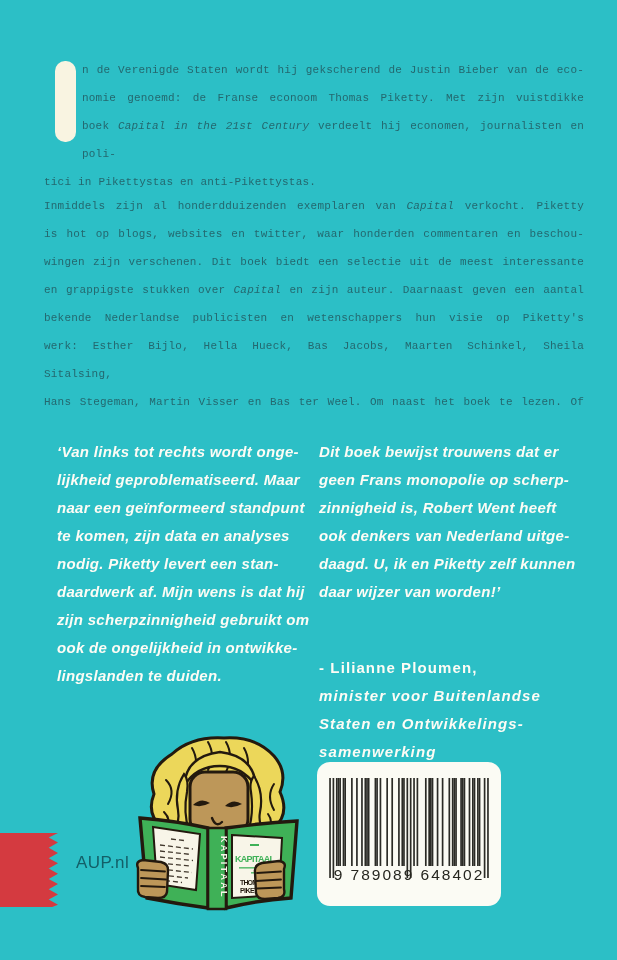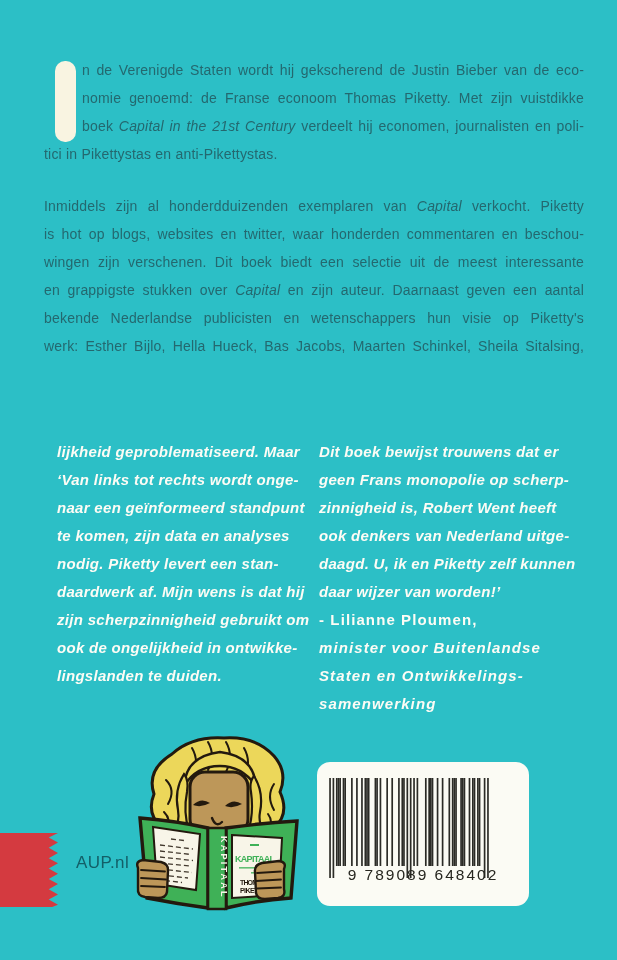--- a/index.html
+++ b/index.html
@@ -5,21 +5,21 @@
 <style>
   html,body{margin:0;padding:0;background:#888;}
   .cover{
     position:relative;width:617px;height:960px;overflow:hidden;
     background:var(--background,#2cbfc6);
     font-family:"Liberation Sans",sans-serif;
   }
   
   .bodytext{
     position:absolute;color:var(--body-text,#24686f);
-    font-size:14px;line-height:28px;letter-spacing:.2px;
+    font-size:11px;line-height:28px;letter-spacing:.2px;font-family:Liberation Mono, monospace;
   }
   .intro{left:44px;top:56px;width:540px;}
   .para2{left:44px;top:192px;width:540px;}
   .tline{text-align:justify;text-align-last:justify;}
   .tline.last{text-align-last:left;}
   .tline.indent{padding-left:38px;}
   .it{font-style:italic;}
   .dropcap{
     position:absolute;left:11px;top:5px;width:21px;height:81px;
     border-radius:10px;background:var(--drop-cap,#f9f4e1);
@@ -27,34 +27,34 @@
   .dropcap span{opacity:0;}
   
   .quote{
     position:absolute;color:var(--quote-text,#fdfcf5);
     font-size:15px;line-height:28px;font-style:italic;font-weight:bold;
     letter-spacing:.3px;
   }
   .quote-left{left:57px;top:438px;width:252px;}
   .quote-right{left:319px;top:438px;width:252px;}
   .qline{white-space:nowrap;}
-  .attr-name{font-style:normal;letter-spacing:1.1px;white-space:nowrap;}
+  .attr-name{font-style:normal;letter-spacing:1.1px;white-space:nowrap;margin-top:48px;}
   .attr-role .qline{letter-spacing:1.1px;}
   
   .aup{
     position:absolute;left:76px;top:853px;font-size:17px;font-weight:normal;
     color:var(--publisher-text,#135f68);letter-spacing:.4px;
   }
   .ribbon{
     position:absolute;left:0;top:833px;width:58px;height:74px;
     background:var(--ribbon-red,#d43a40);
     clip-path:polygon(0% 0%,100% 0%,84% 6%,100% 13%,84% 20%,100% 27%,84% 34%,100% 41%,84% 48%,100% 55%,84% 62%,100% 69%,84% 76%,100% 83%,84% 90%,100% 97%,90% 100%,0% 100%);
   }
   .barcode{
-    position:absolute;left:317px;top:762px;width:212px;height:144px;
+    position:absolute;left:317px;top:762px;width:184px;height:144px;
     background:var(--barcode-bg,#fbfbf4);border-radius:13px;
   }
   .barcode svg{position:absolute;left:0;top:0;}
   .bdigits{
     position:absolute;left:0;right:0;top:104px;text-align:center;
     font-size:15.5px;letter-spacing:2px;color:#26261f;font-weight:normal;
   }
   .illu{position:absolute;left:132px;top:728px;}
 </style>
 </head>
@@ -70,25 +70,26 @@
       <div class="tline last"><span>tici in Pikettystas en anti-Pikettystas.</span></div>
     </div>
 
   <div class="bodytext para2">
       <div class="tline"><span>Inmiddels zijn al honderdduizenden exemplaren van </span><span class="it">Capital</span><span> verkocht. Piketty</span></div>
       <div class="tline"><span>is hot op blogs, websites en twitter, waar honderden commentaren en beschou-</span></div>
       <div class="tline"><span>wingen zijn verschenen. Dit boek biedt een selectie uit de meest interessante</span></div>
       <div class="tline"><span>en grappigste stukken over </span><span class="it">Capital</span><span> en zijn auteur. Daarnaast geven een aantal</span></div>
       <div class="tline"><span>bekende Nederlandse publicisten en wetenschappers hun visie op Piketty's</span></div>
       <div class="tline"><span>werk: Esther Bijlo, Hella Hueck, Bas Jacobs, Maarten Schinkel, Sheila Sitalsing,</span></div>
+      <div class="tline"><span>Hans Stegeman, Martin Visser en Bas ter Weel. Om naast het boek te lezen. Of</span></div>
     </div>
 
   <div class="quote quote-left">
+      <div class="qline">‘Van links tot rechts wordt onge-</div>
       <div class="qline">lijkheid geproblematiseerd. Maar</div>
-      <div class="qline">‘Van links tot rechts wordt onge-</div>
       <div class="qline">naar een geïnformeerd standpunt</div>
       <div class="qline">te komen, zijn data en analyses</div>
       <div class="qline">nodig. Piketty levert een stan-</div>
       <div class="qline">daardwerk af. Mijn wens is dat hij</div>
       <div class="qline">zijn scherpzinnigheid gebruikt om</div>
       <div class="qline">ook de ongelijkheid in ontwikke-</div>
       <div class="qline">lingslanden te duiden.</div>
     </div>
 
   <div class="quote quote-right">

